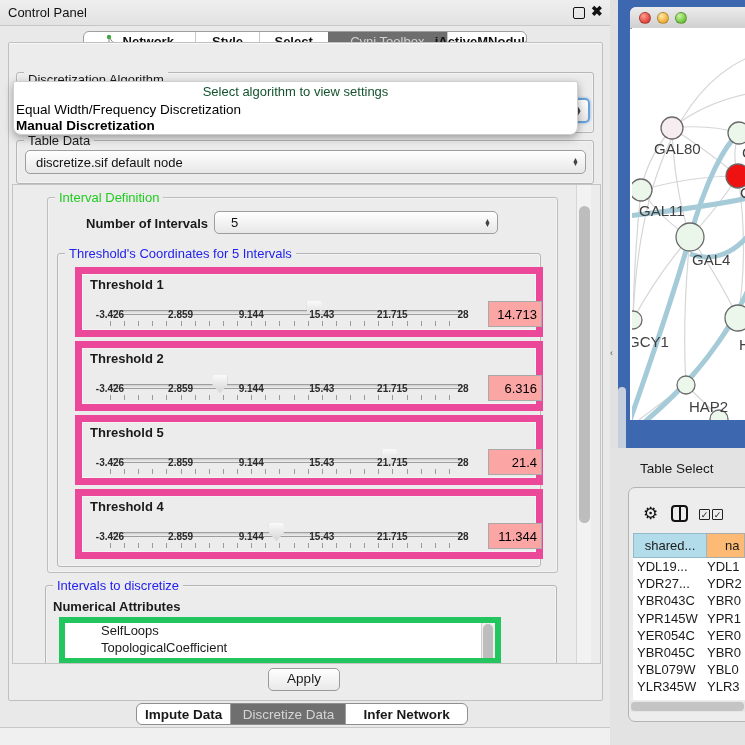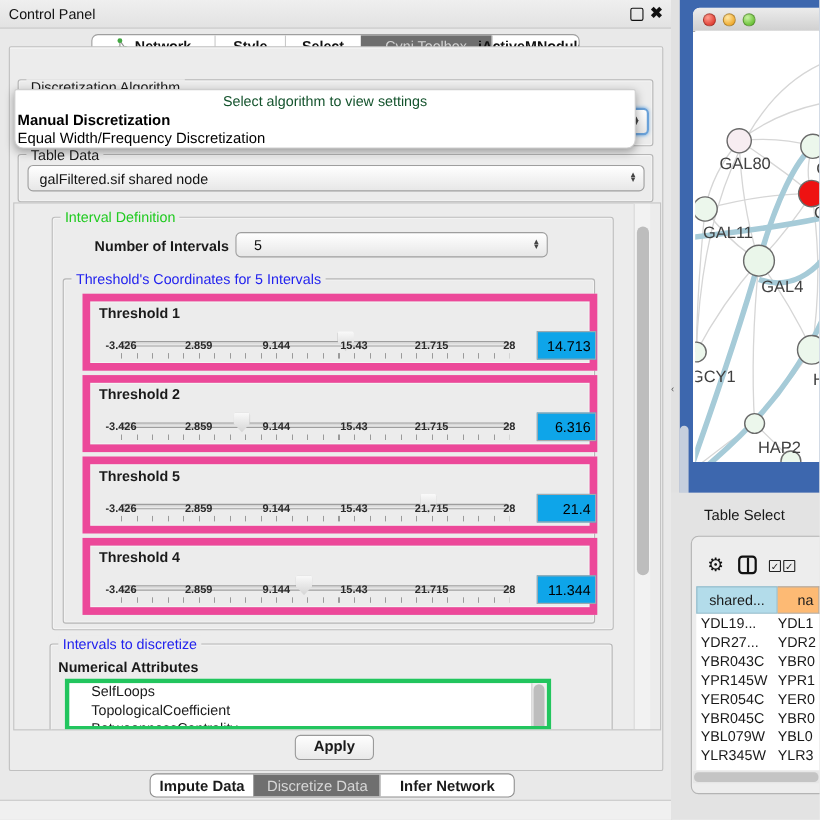--- a/index.html
+++ b/index.html
@@ -60,33 +60,33 @@
   .tbox .tlabel{position:absolute;left:8px;top:3px;font-weight:bold;font-size:13px;}
   .slider-zone{position:absolute;left:28px;top:26px;width:353px;height:42px;}
   .track{position:absolute;left:0;top:10px;width:100%;height:5px;border:1px solid #9e9e9e;border-radius:4px;
          background:linear-gradient(#cfcfcf,#f0f0f0);box-sizing:border-box;}
   .thumb{position:absolute;top:1px;width:15px;height:18px;background:linear-gradient(#fafafa,#d5d5d5);
          clip-path:polygon(8% 0,92% 0,100% 12%,100% 55%,50% 100%,0 55%,0 12%);
          filter:drop-shadow(0 0 1px #808080);}
   .ticks{position:absolute;left:0;top:21px;width:100%;height:5px;
          background:repeating-linear-gradient(90deg,#9a9a9a 0,#9a9a9a 1px,transparent 1px,transparent 4%);}
   .tick-label{position:absolute;top:9px;transform:translateX(-50%);font-size:10px;font-weight:bold;color:#2a2a2a;white-space:nowrap;}
-  .tval{position:absolute;left:406px;top:27px;width:54px;height:26px;border:1px solid #a9a9a9;background:#0ea5e9;
+  .tval{position:absolute;left:406px;top:27px;width:54px;height:26px;border:1px solid #a9a9a9;background:#fca5a5;
         text-align:right;padding:0 4px;font-size:13px;font-family:"Liberation Sans",sans-serif;box-sizing:border-box;}
 
   
-  #attr-list{left:58px;top:616px;width:442px;height:47px;background:#fff;border:4px solid #22c55e;
-             box-sizing:border-box;overflow:hidden;}
+  #attr-list{left:58px;top:616px;width:442px;height:47px;background:#fff;border:6px solid #22c55e;
+             box-sizing:border-box;overflow:hidden;padding-left:16px;}
   #attr-list .item{padding-left:20px;line-height:16.5px;font-size:13px;}
   #attr-scroll{position:absolute;right:0;top:0;width:13px;height:45px;background:#efefef;border-left:1px solid #d0d0d0;}
   #attr-scroll .vscroll-thumb{left:1px;top:1px;width:10px;height:43px;}
 
   
   #apply-btn{left:268px;top:668px;width:70px;height:21px;border:1px solid #9a9a9a;border-radius:5px;
-             background:linear-gradient(#fefefe,#e9e9e9);text-align:center;line-height:20px;font-size:13.5px;font-weight:bold;}
+             background:linear-gradient(#fefefe,#e9e9e9);text-align:center;line-height:20px;font-size:13.5px;}
   #bottom-tabs{left:136px;top:703px;width:332px;height:22px;display:flex;background:#fff;
                border:1px solid #8f8f8f;border-radius:6px;overflow:hidden;box-sizing:border-box;}
   .btab{display:flex;align-items:center;justify-content:center;font-weight:bold;font-size:13.5px;}
   .btab.sep{border-left:1px solid #9f9f9f;}
   .btab.dark{background:#6f6f6f;color:#d6d6d6;font-weight:normal;}
   #bottom-strip{left:0;top:727px;width:610px;height:18px;background:#f0f0f0;border-top:1px solid #c8c8c8;}
 
   
   #divider{left:610px;top:0;width:8px;height:745px;background:#e1e1e1;}
   #sash{left:610px;top:348px;font-size:9px;color:#555;}
@@ -167,21 +167,21 @@
     <span class="group-title" style="top:-1px;">Discretization Algorithm</span>
   </div>
   <div class="combo abs" id="algo-combo">
     <span class="stepper">▲<br>▼</span>
   </div>
 
   <div class="groupbox" style="left:16px;top:140px;width:576px;height:42px;">
     <span class="group-title">Table Data</span>
   </div>
   <div class="combo abs" style="left:25px;top:150px;width:561px;height:24px;">
-    <span class="val">galFiltered.sif shared node</span>
+    <span class="val">discretize.sif default node</span>
     <span class="stepper">▲<br>▼</span>
   </div>
 
   <div class="abs" id="scrollpane">
 
     <div class="groupbox" style="left:34px;top:12px;width:509px;height:374px;border-color:#bdbdbd;">
       <span class="group-title gt-green">Interval Definition</span>
     </div>
     <span class="abs" style="left:73px;top:31px;font-weight:bold;">Number of Intervals</span>
     <div class="combo abs" style="left:201px;top:26px;width:284px;height:23px;">
@@ -270,22 +270,22 @@
         </div>
     </div>
 
     <div class="vscroll-track" style="left:563px;top:0;width:14px;height:478px;">
       <div class="vscroll-thumb" style="left:1.5px;top:21px;width:11px;height:317px;"></div>
     </div>
   </div>
 
   <div class="abs" id="algo-popup">
     <div class="prompt">Select algorithm to view settings</div>
+    <div class="opt">Equal Width/Frequency Discretization</div>
     <div class="opt bold">Manual Discretization</div>
-    <div class="opt">Equal Width/Frequency Discretization</div>
   </div>
 
   <div class="abs" id="apply-btn">Apply</div>
 
   <div class="abs" id="bottom-tabs">
     <div class="btab" style="width:100px">
       <span>Impute Data</span>
     </div>
     <div class="btab dark sep" style="width:122px">
       <span>Discretize Data</span>

